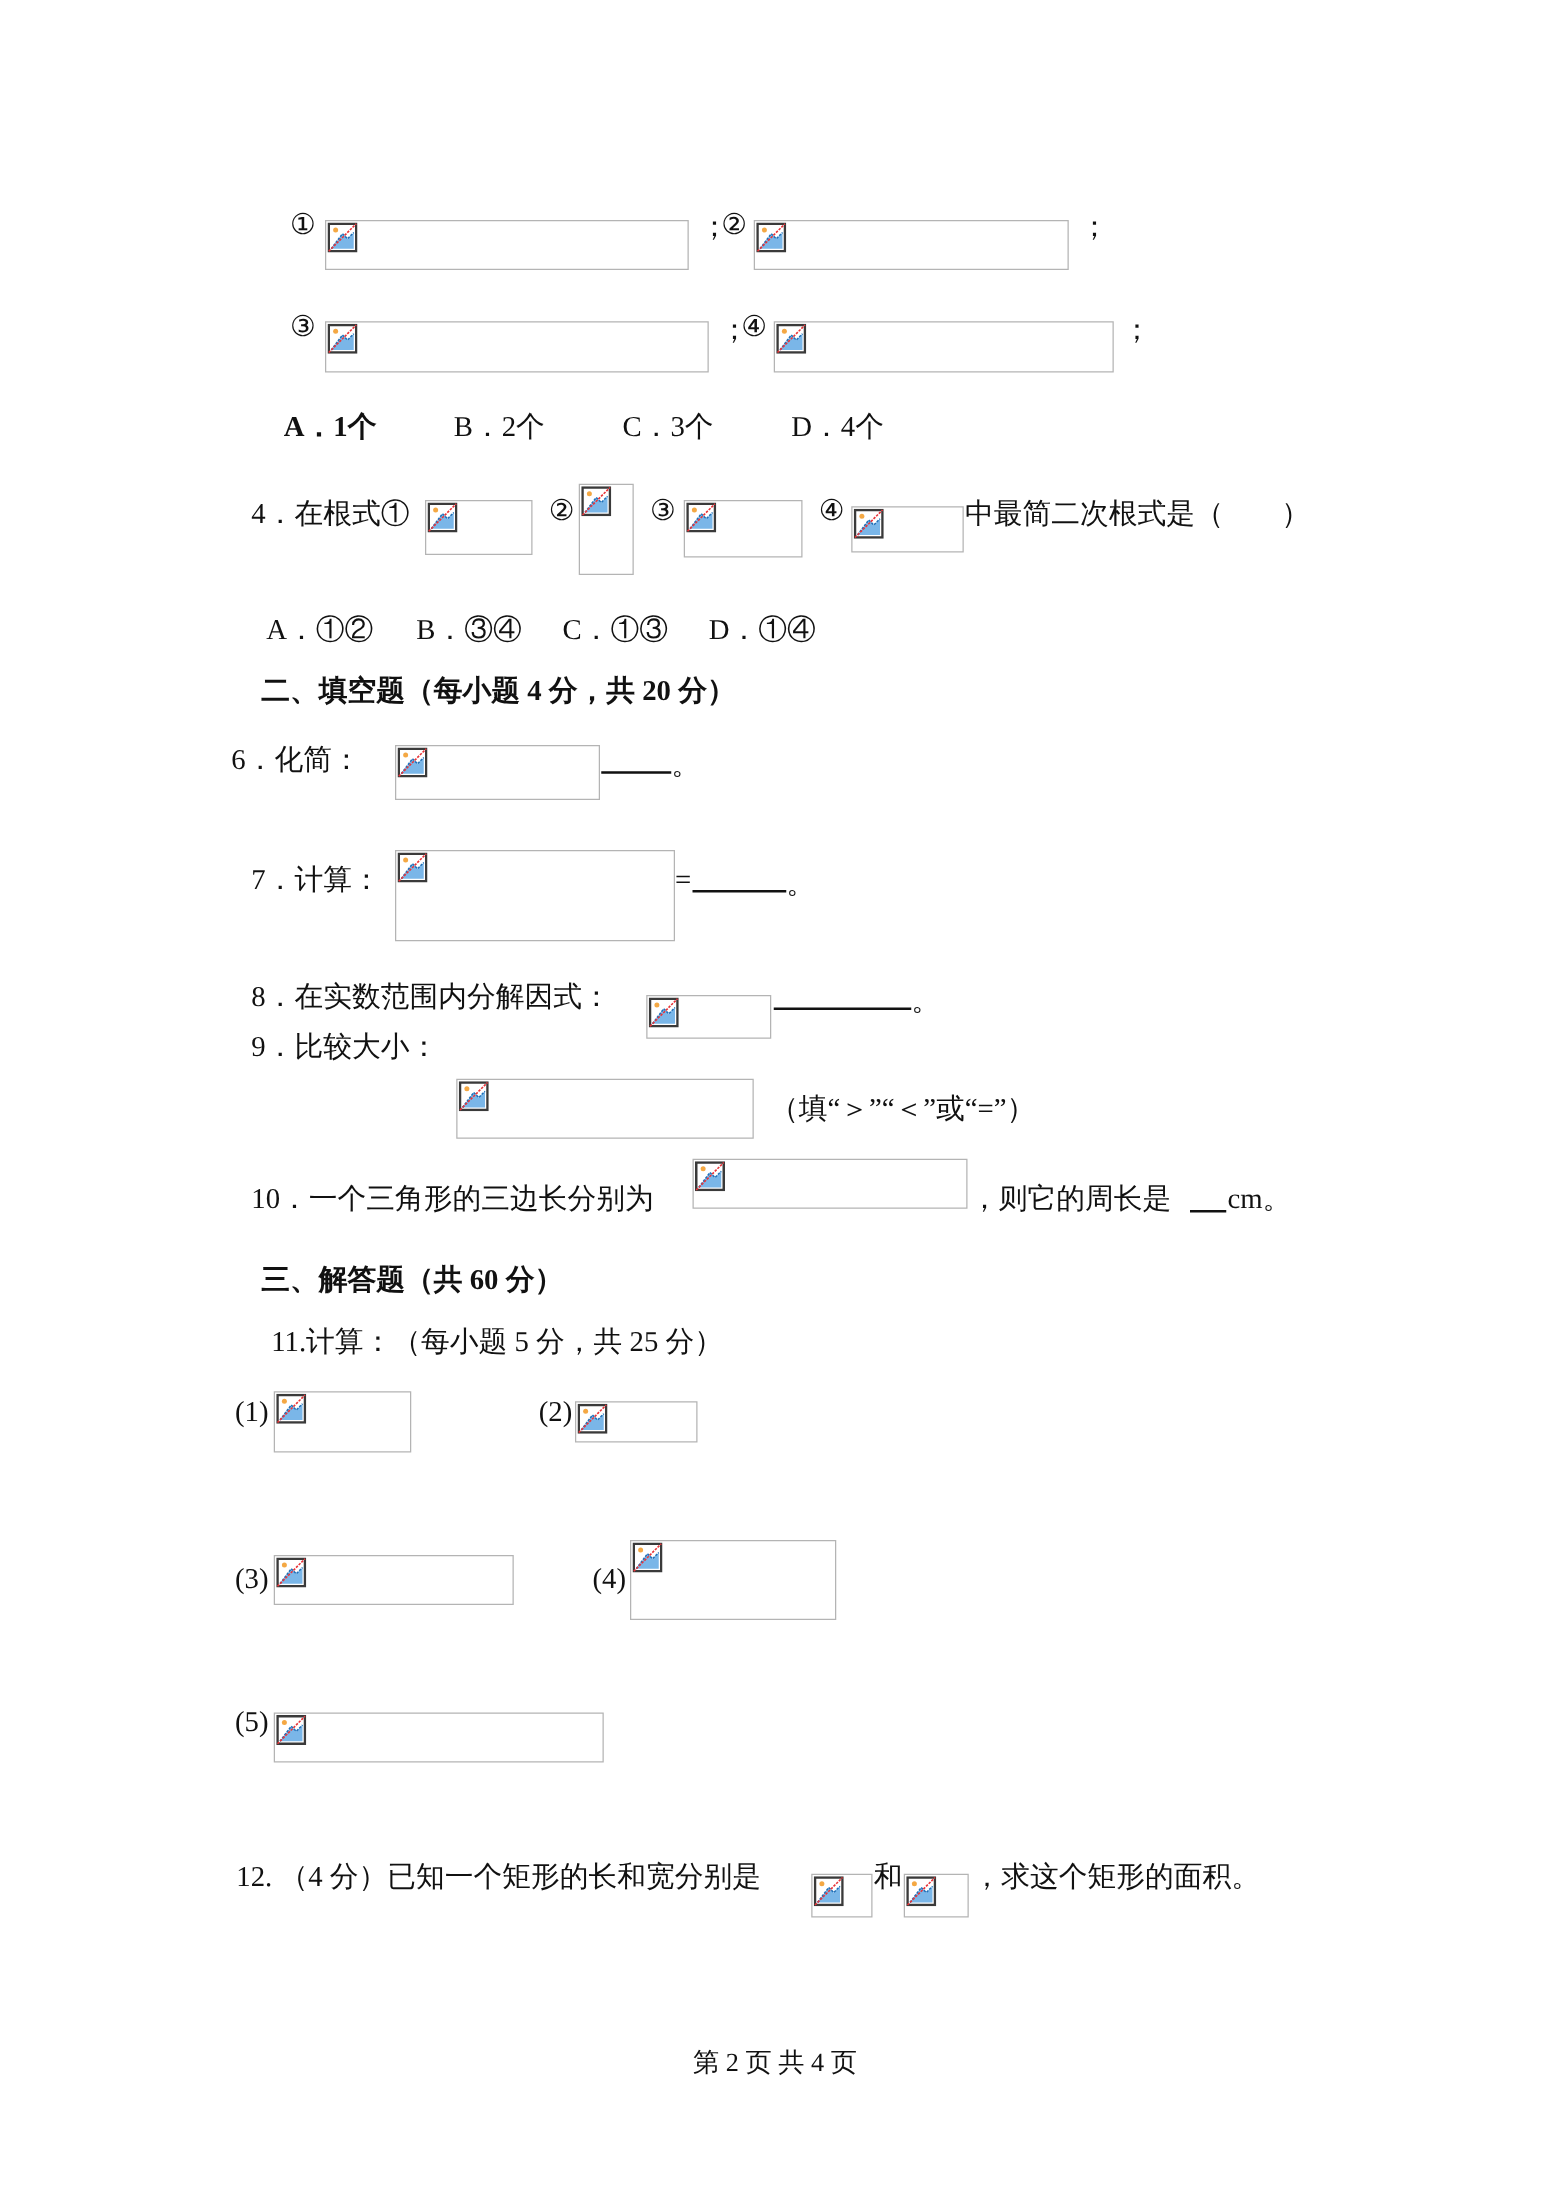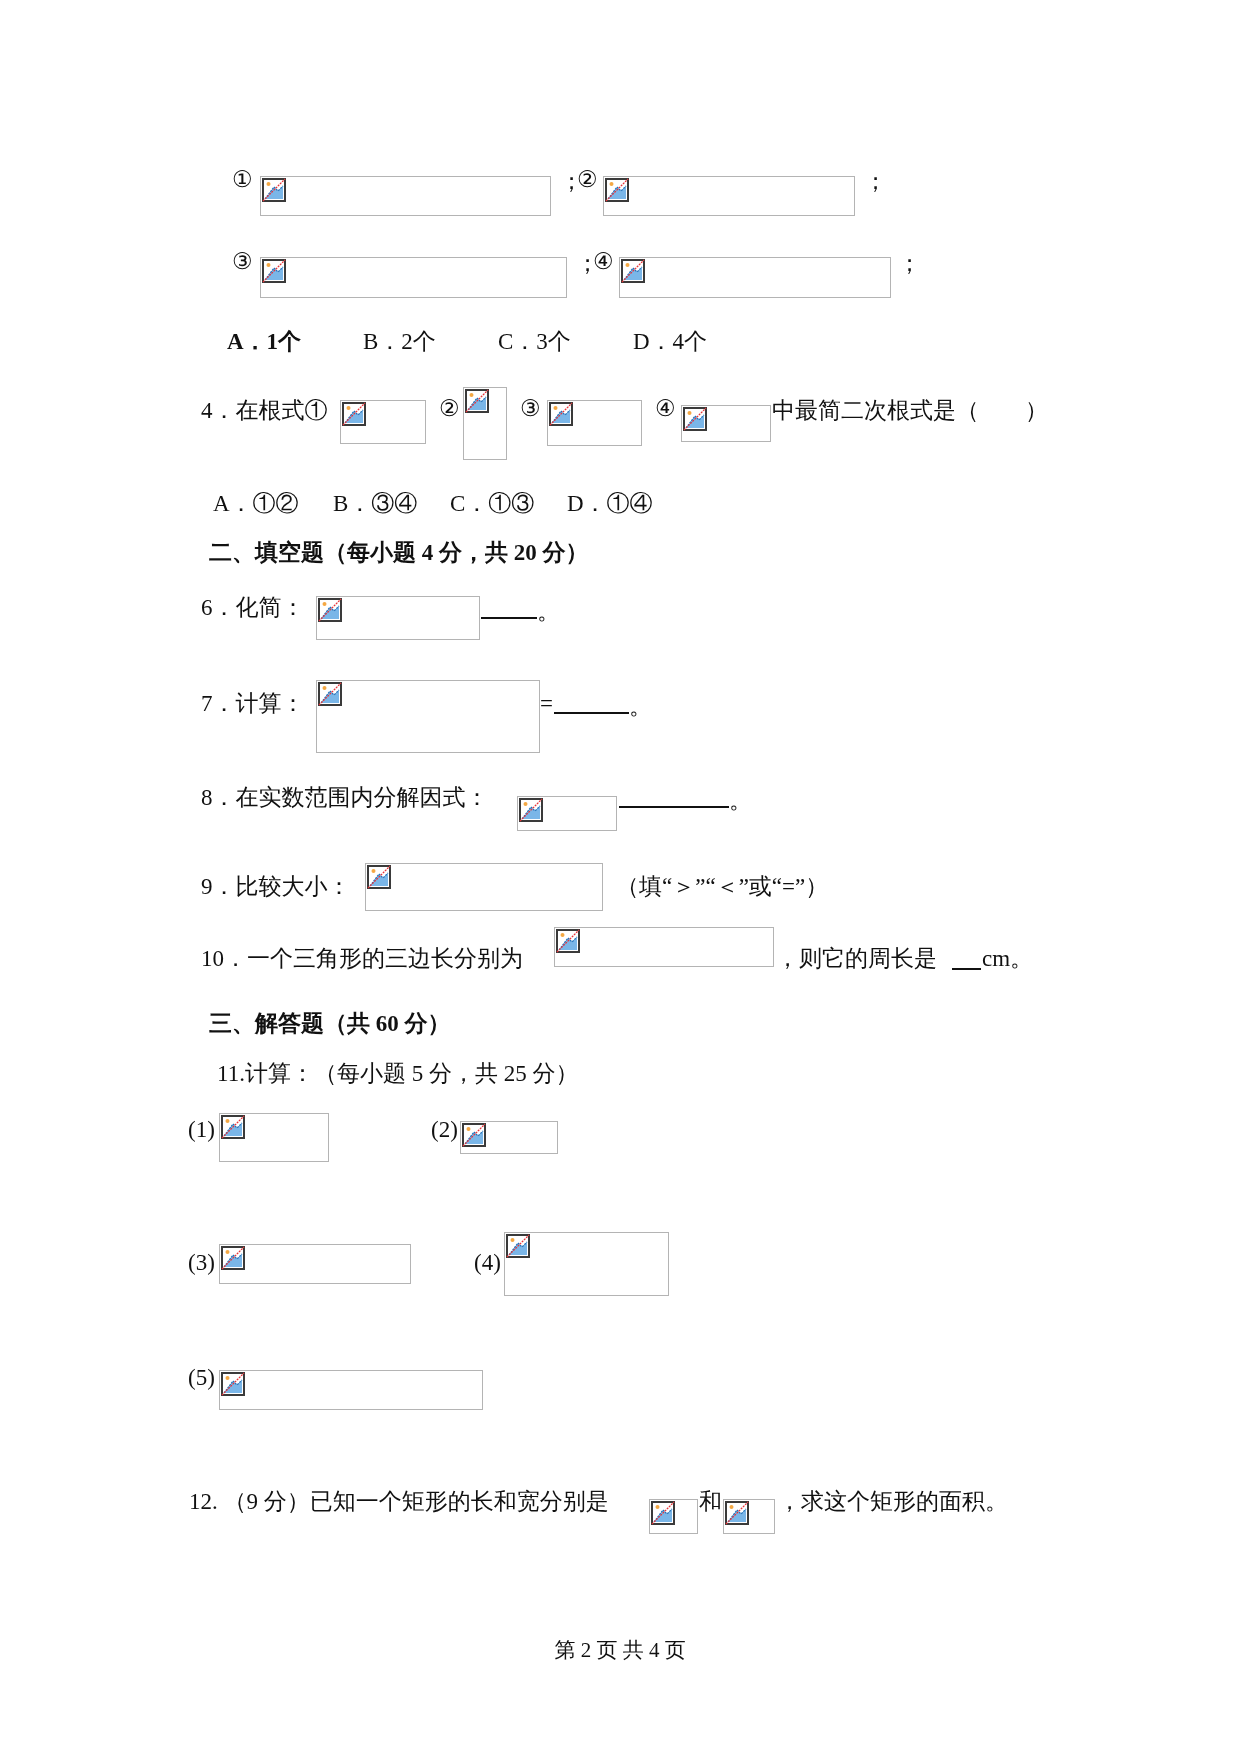--- a/index.html
+++ b/index.html
@@ -88,21 +88,21 @@
   </div>
 <div class="t" style="left:772px;top:397px;">中最简二次根式是（　　）</div>
 
 <div class="t" style="left:213px;top:490px;">A．①②</div>
 <div class="t" style="left:333px;top:490px;">B．③④</div>
 <div class="t" style="left:450px;top:490px;">C．①③</div>
 <div class="t" style="left:567px;top:490px;">D．①④</div>
 
 <div class="t b" style="left:189px;top:539px;">二、填空题（每小题 4 分，共 20 分）</div>
 
-<div class="t" style="left:201px;top:594px;">6．化简：</div>
+<div class="t" style="left:185px;top:594px;">6．化简：</div>
 <div class="img" style="left:316px;top:596px;width:164px;height:44px;">
     <svg class="ico">
       <use href="#brokenimg"></use>
     </svg>
   </div>
 <div class="ul" style="left:481px;top:617px;width:56px;"></div>
 <div class="t" style="left:537px;top:598px;">。</div>
 
 <div class="t" style="left:201px;top:690px;">7．计算：</div>
 <div class="img" style="left:316px;top:680px;width:224px;height:73px;">
@@ -116,21 +116,21 @@
 
 <div class="t" style="left:201px;top:784px;">8．在实数范围内分解因式：</div>
 <div class="img" style="left:517px;top:796px;width:100px;height:35px;">
     <svg class="ico">
       <use href="#brokenimg"></use>
     </svg>
   </div>
 <div class="ul" style="left:619px;top:806px;width:110px;"></div>
 <div class="t" style="left:729px;top:787px;">。</div>
 
-<div class="t" style="left:201px;top:873px;">9．比较大小：</div>
+<div class="t" style="left:201px;top:824px;">9．比较大小：</div>
 <div class="img" style="left:365px;top:863px;width:238px;height:48px;">
     <svg class="ico">
       <use href="#brokenimg"></use>
     </svg>
   </div>
 <div class="t" style="left:616px;top:873px;">（填“＞”“＜”或“=”）</div>
 
 <div class="t" style="left:201px;top:945px;">10．一个三角形的三边长分别为</div>
 <div class="img" style="left:554px;top:927px;width:220px;height:40px;">
     <svg class="ico">
@@ -171,21 +171,21 @@
     </svg>
   </div>
 
 <div class="t" style="left:188px;top:1364px;">(5)</div>
 <div class="img" style="left:219px;top:1370px;width:264px;height:40px;">
     <svg class="ico">
       <use href="#brokenimg"></use>
     </svg>
   </div>
 
-<div class="t" style="left:189px;top:1488px;">12. （9 分）已知一个矩形的长和宽分别是</div>
+<div class="t" style="left:189px;top:1488px;">12. （4 分）已知一个矩形的长和宽分别是</div>
 <div class="img" style="left:649px;top:1499px;width:49px;height:35px;">
     <svg class="ico">
       <use href="#brokenimg"></use>
     </svg>
   </div>
 <div class="t" style="left:699px;top:1488px;">和</div>
 <div class="img" style="left:723px;top:1499px;width:52px;height:35px;">
     <svg class="ico">
       <use href="#brokenimg"></use>
     </svg>

